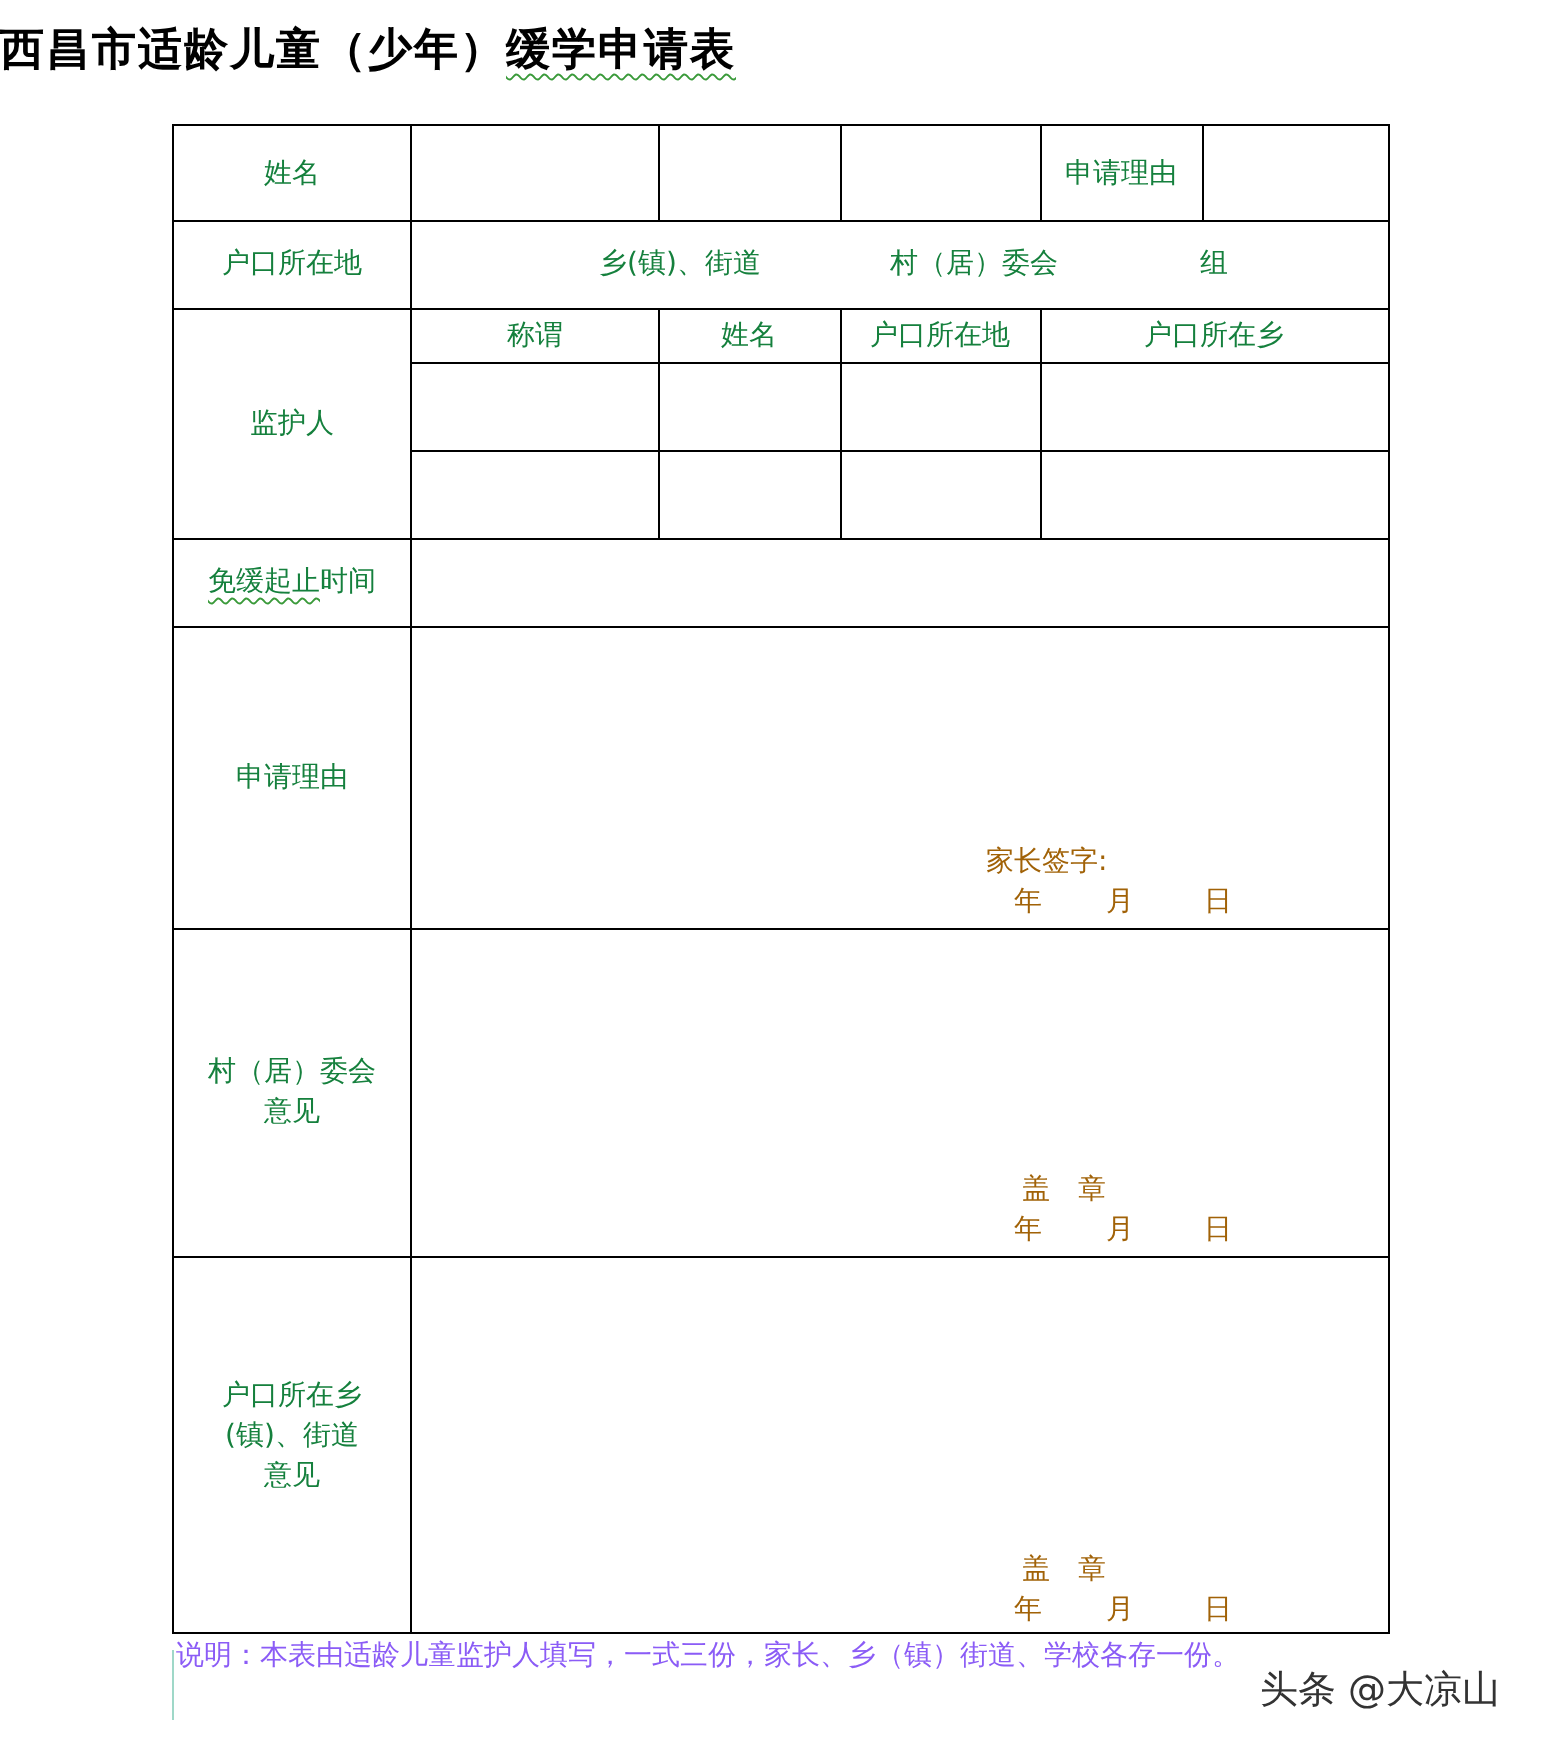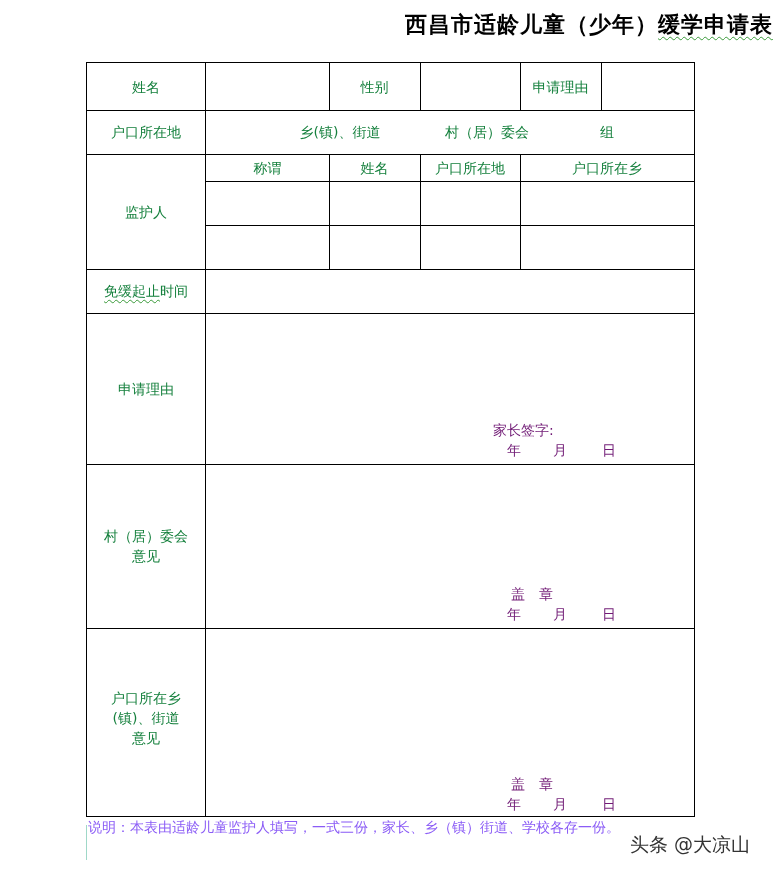--- a/index.html
+++ b/index.html
@@ -1,28 +1,28 @@
 <!DOCTYPE html>
 <html><head>
   <meta charset="utf-8">
   <style>
     html, body { margin: 0; padding: 0; background: #ffffff; }
     body { width: 773px; height: 873px; position: relative; overflow: hidden;
       font-family: "DejaVu Sans", sans-serif; color: #111; }
-    .title { position: absolute; left: 0; top: 10px; width: 773px; text-align: right;
+    .title { position: absolute; left: 0; top: 10px; width: 773px; text-align: left;
       font-family: "DejaVu Serif", serif; font-weight: bold; font-size: 22px; letter-spacing: 1px; color: #000; }
     .title .squig { text-decoration: underline wavy #3a9a3a; text-decoration-thickness: 1px; text-underline-offset: 4px; }
     .form { position: absolute; left: 86px; top: 62px; width: 609px; height: 755px;
       border: 1.5px solid #000; box-sizing: border-box; }
     .line-h { position: absolute; height: 0; border-top: 1.5px solid #000; }
     .line-v { position: absolute; width: 0; border-left: 1.5px solid #000; }
     .cell { position: absolute; display: flex; align-items: center; justify-content: center;
       text-align: center; font-size: 14px; line-height: 20px; color: #15803d; }
     .sq { text-decoration: underline wavy #3a9a3a; text-decoration-thickness: 1px; text-underline-offset: 3px; }
-    .sig { position: absolute; font-size: 14px; color: #701a75; }
+    .sig { position: absolute; font-size: 14px; color: #a16207; }
     .note { position: absolute; left: 88px; top: 819px; font-size: 14px; color: #8b5cf6; white-space: nowrap; }
     .watermark { position: absolute; left: 630px; top: 832px; font-size: 19px; color: #333; white-space: nowrap; }
     .leftbar { position: absolute; left: 86px; top: 825px; width: 0; height: 35px; border-left: 1px solid #9fd8c8; }
   </style>
 </head>
 <body>
 
 <div class="title"><span>西昌市适龄儿童（少年）</span><span class="squig">缓学申请表</span></div>
 
 <div class="form">
@@ -40,21 +40,20 @@
   <div class="line-v" style="left:242px;top:0;height:47px"></div>
   <div class="line-v" style="left:333px;top:0;height:47px"></div>
   <div class="line-v" style="left:433px;top:0;height:47px"></div>
   <div class="line-v" style="left:514px;top:0;height:47px"></div>
   <div class="line-v" style="left:242px;top:91px;height:115px"></div>
   <div class="line-v" style="left:333px;top:91px;height:115px"></div>
   <div class="line-v" style="left:433px;top:91px;height:115px"></div>
 
   <div class="cell" style="left:0;top:0;width:118px;height:47px">姓名</div>
   <div class="cell" style="left:119px;top:0;width:123px;height:47px"></div>
-  <div class="cell" style="left:242px;top:0;width:91px;height:47px">性别</div>
   <div class="cell" style="left:334px;top:0;width:99px;height:47px"></div>
   <div class="cell" style="left:433px;top:0;width:81px;height:47px">申请理由</div>
   <div class="cell" style="left:515px;top:0;width:92px;height:47px"></div>
 
   <div class="cell" style="left:0;top:47px;width:118px;height:44px">户口所在地</div>
   <div class="cell" style="left:198px;top:47px;width:110px;height:44px">乡(镇)、街道</div>
   <div class="cell" style="left:345px;top:47px;width:110px;height:44px">村（居）委会</div>
   <div class="cell" style="left:505px;top:47px;width:30px;height:44px">组</div>
 
   <div class="cell" style="left:119px;top:91px;width:123px;height:27px">称谓</div>

